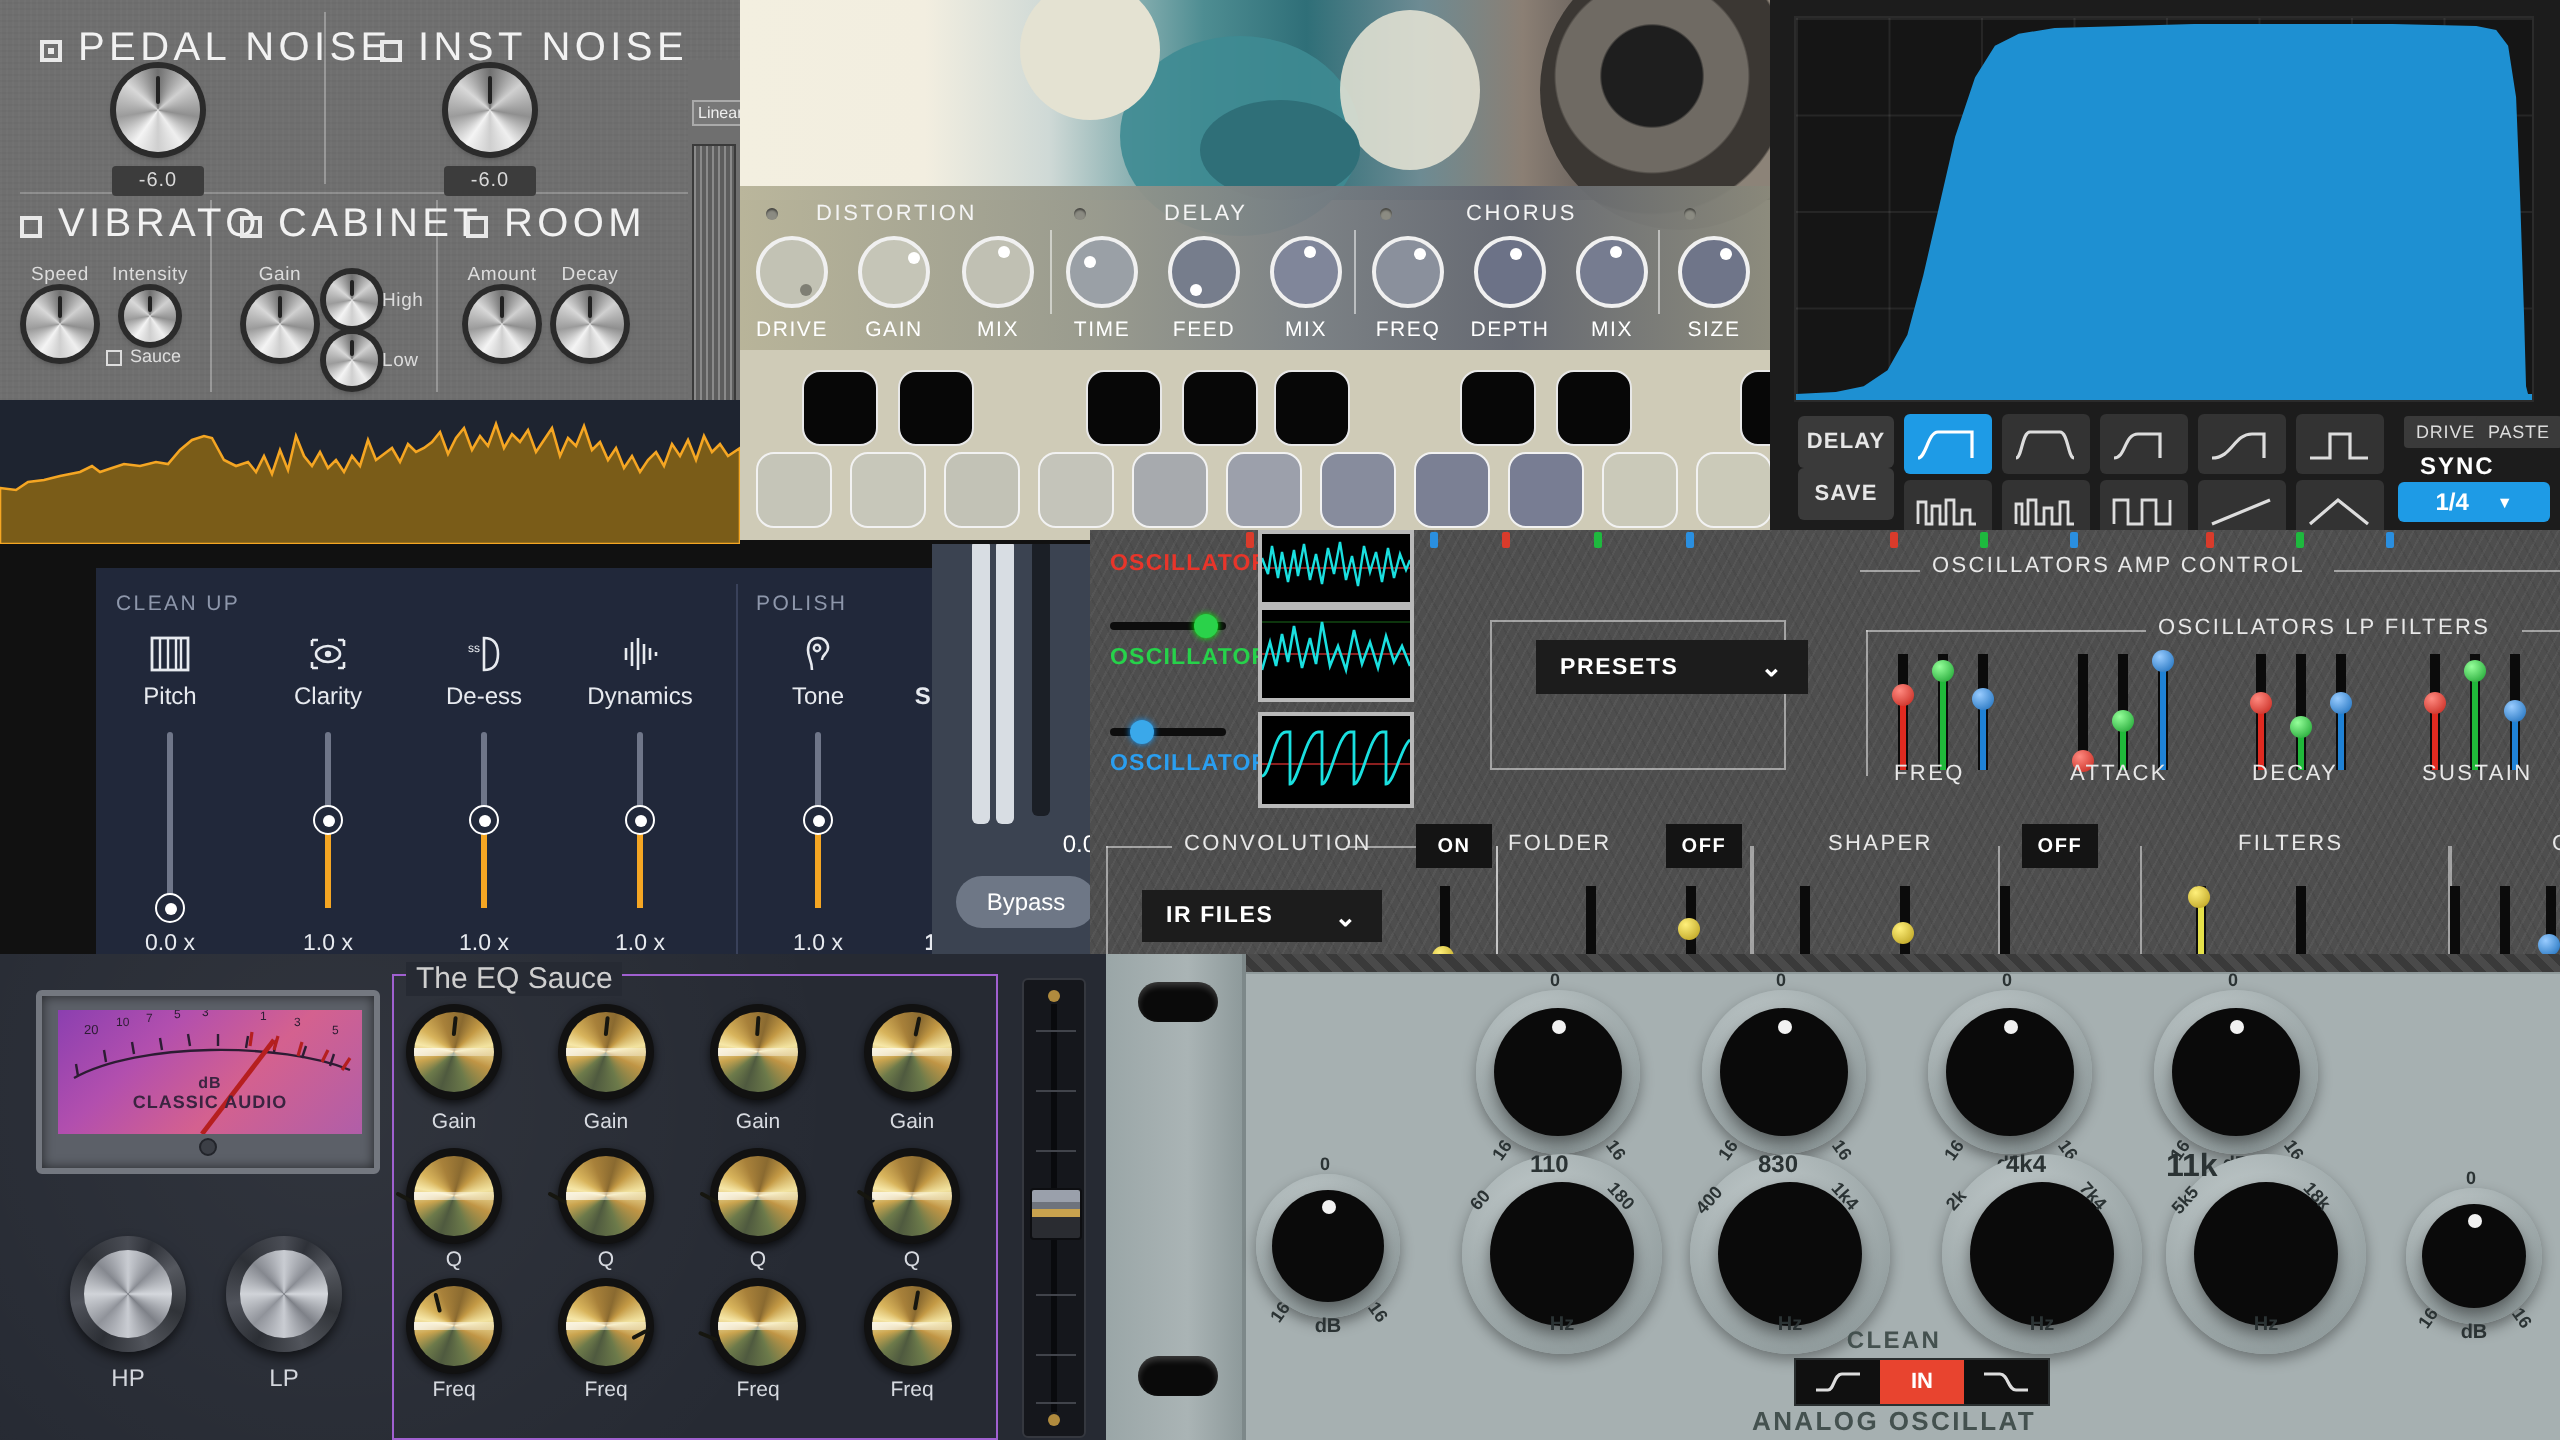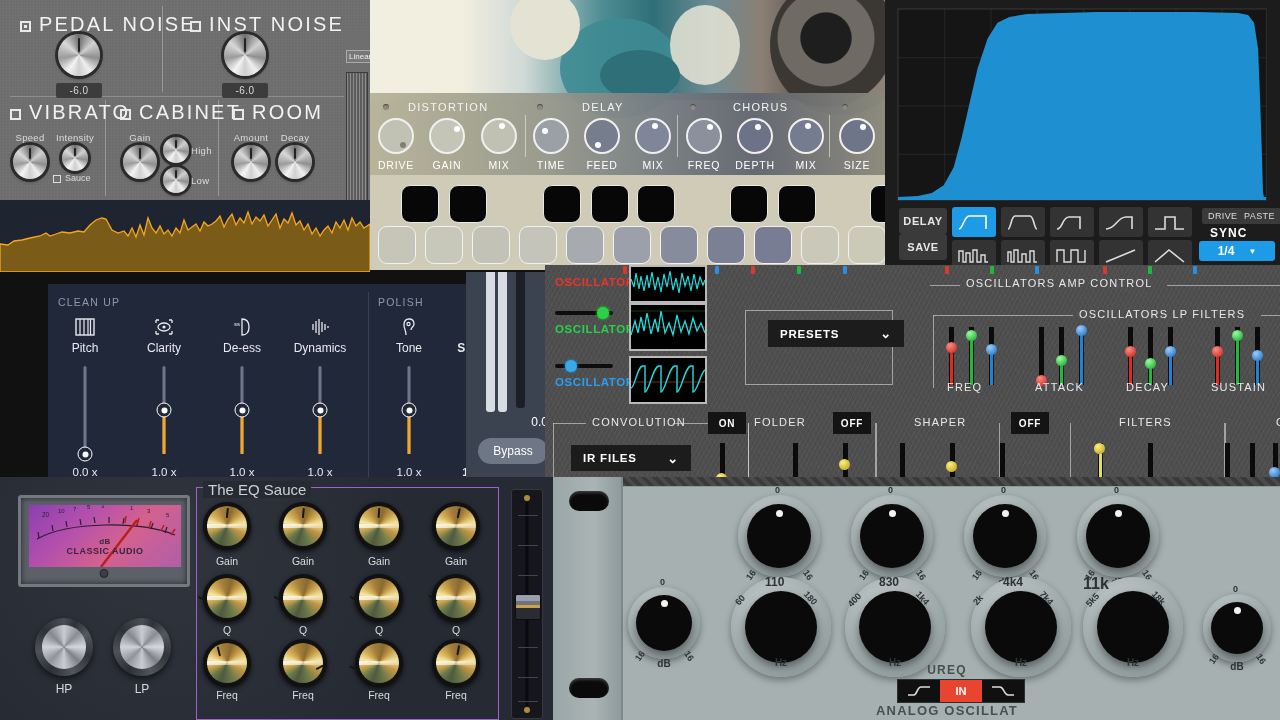--- a/index.html
+++ b/index.html
@@ -1019,21 +1019,21 @@
   <div class="ureq-unit" style="left:560px;top:180px;width:40px;">Hz</div>
 
   <div class="ureq-collar" style="left:650px;top:117px;width:68px;height:68px;"></div>
   <div class="ureq-knob" style="left:658px;top:125px;width:52px;height:52px;"></div>
   <div class="ureq-dot" style="left:681px;top:130px;"></div>
   <div class="ureq-scale" style="left:680px;top:107px;">0</div>
   <div class="ureq-scale" style="left:656px;top:177px;transform:rotate(-55deg);">16</div>
   <div class="ureq-scale" style="left:703px;top:177px;transform:rotate(55deg);">16</div>
   <div class="ureq-unit" style="left:664px;top:184px;width:40px;">dB</div>
 
-  <div class="ureq-brand" style="left:344px;top:186px;width:100px;">UREQ</div>
+  <div class="ureq-brand" style="left:344px;top:186px;width:100px;">CLEAN</div>
   <div class="ureq-inrow" style="left:344px;top:202px;">
     <div class="btn-dark">
       <svg width="26" height="12" viewBox="0 0 26 12">
           <path d="M2,10 L8,10 C11,10 11,2 15,2 L24,2" fill="none" stroke="#ddd" stroke-width="1.6"></path>
         </svg>
     </div>
     <div class="btn-red">IN</div>
     <div class="btn-dark">
       <svg width="26" height="12" viewBox="0 0 26 12">
           <path d="M2,2 L10,2 C14,2 14,10 18,10 L24,10" fill="none" stroke="#ddd" stroke-width="1.6"></path>

